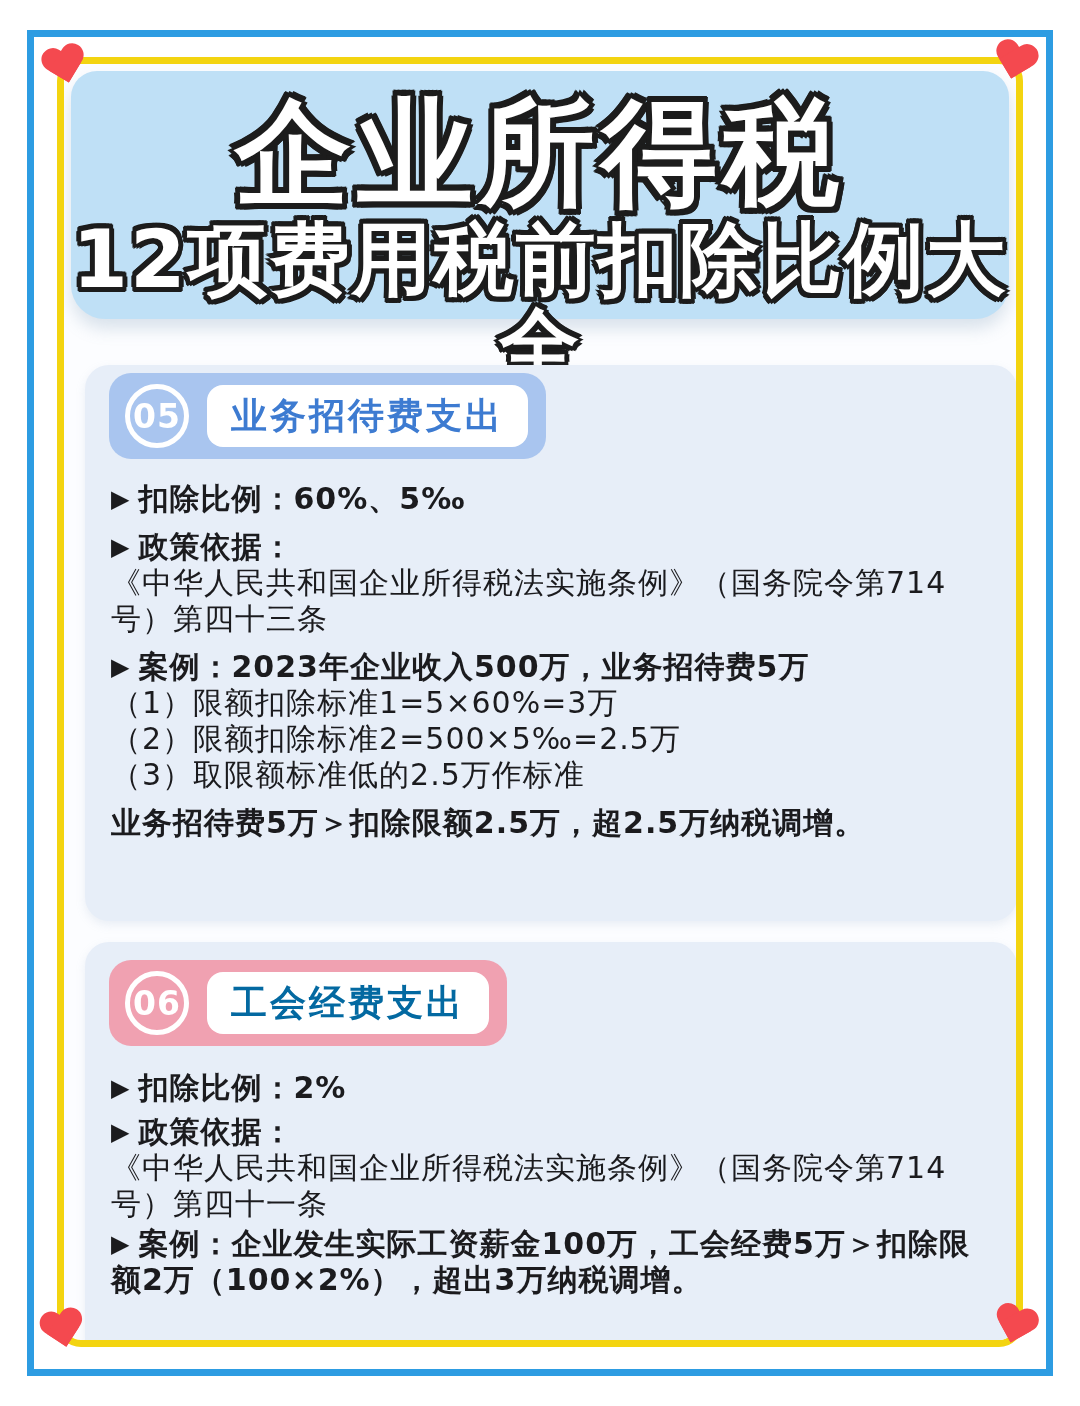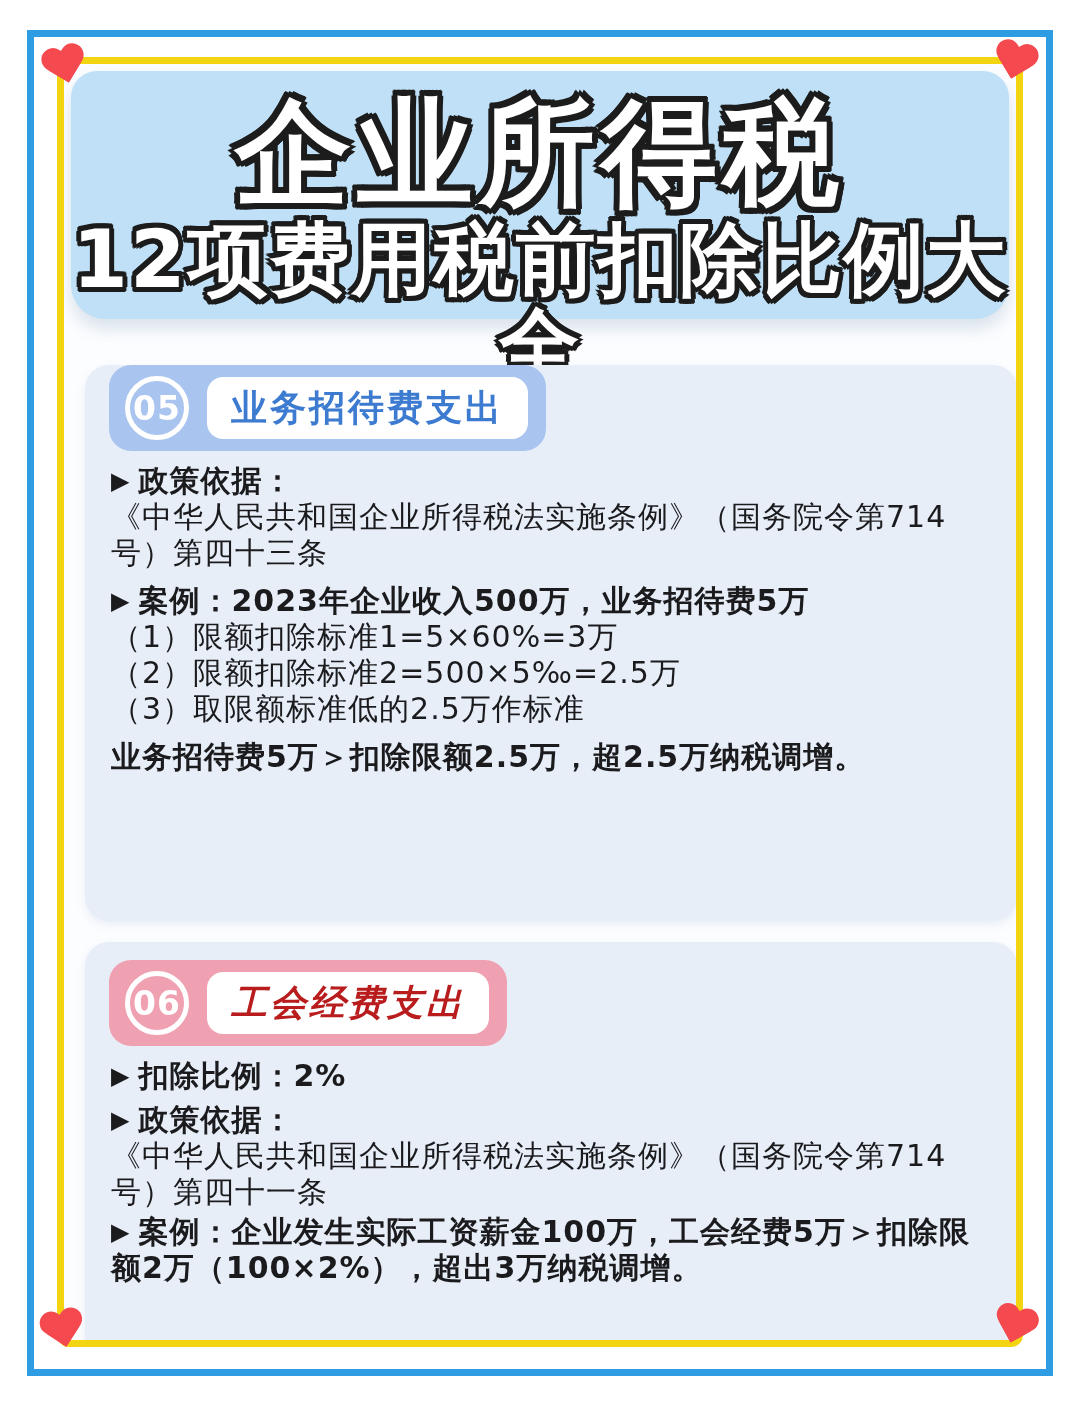--- a/index.html
+++ b/index.html
@@ -12,21 +12,21 @@
     overflow:hidden;
   }
   .blue-border {
     position:absolute; left:27px; top:30px; right:27px; bottom:30px;
     border:7px solid #2d9ce2;
     background:#ffffff;
   }
   .yellow-frame {
     position:absolute; left:57px; top:57px; right:57px; bottom:59px;
     border:7px solid #f3d410;
-    border-radius:12px;
+    border-radius:24px;
     background:#fcfdff;
     overflow:hidden;
     padding-left:12px;
   }
   .title-band {
     position:absolute; left:7px; top:7px; right:7px; height:248px;
     background:#bfe0f6;
     border-radius:26px 26px 34px 34px;
     box-shadow:0 10px 16px rgba(120,150,180,.25);
     text-align:center;
@@ -73,48 +73,48 @@
   }
   .card-05 { top:358px; height:556px; }
   .card-06 { top:935px; height:407px; border-radius:24px 24px 10px 10px; }
 
   .badge {
     display:inline-flex; align-items:center;
     border-radius:22px;
     padding:11px 18px 11px 16px;
     margin-left:24px;
   }
-  .badge-blue { background:#a9c5ef; margin-top:0; }
+  .badge-blue { background:#a9c5ef; margin-top:8px; }
   .badge-pink { background:#f0a1b1; margin-top:18px; }
   .badge-num {
     width:64px; height:64px; border-radius:50%;
     border:5px solid #ffffff;
     display:flex; align-items:center; justify-content:center;
     color:#ffffff; font-size:33px; font-weight:900; letter-spacing:1px;
   }
   .badge-pill {
     background:#ffffff; border-radius:16px;
     margin-left:18px; padding:6px 24px;
     font-size:36px; font-weight:900; letter-spacing:3px; line-height:50px;
   }
   .pill-blue { color:#3d7bd1; }
-  .pill-pink { color:#b91c1c;font-style:italic; }
+  .pill-pink { color:#0369a1; }
 
   .card-body { padding:0 24px 0 26px; font-size:30px; line-height:36px; letter-spacing:1px; }
   .row { font-weight:500; }
   .bullet { font-size:24px; margin-right:8px; vertical-align:2px; }
   .lbl { font-weight:900; }
   .ratio-row { font-weight:900; }
   .mt-grp { margin-top:12px; }
   .card-06 .card-body { line-height:36px; }
   .c5-ratio { margin-top:22px; }
   .c5-explain { margin-top:2px; }
   .c5-steps { }
   .c5-concl { margin-top:12px; }
-  .c6-ratio { margin-top:12px; }
+  .c6-ratio { margin-top:24px; }
   .c6-explain { margin-top:0px; }
   .c6-label { margin-top:8px; }
   .c6-case { margin-top:4px; font-weight:700; }
 </style>
 </head>
 <body>
 
 <div class="blue-border"></div>
 
 <div class="yellow-frame">
@@ -122,20 +122,21 @@
     <div class="title-line1">企业所得税</div>
     <div class="title-line2">12项费用税前扣除比例大全</div>
   </div>
 
   <div class="card card-05" style="left:21px; top:301px;">
     <div class="badge badge-blue">
       <div class="badge-num">05</div>
       <div class="badge-pill pill-blue">业务招待费支出</div>
     </div>
     <div class="card-body">
+      <div class="row ratio-row c5-ratio"><span class="bullet">▶</span><span class="lbl">扣除比例：</span><span>60%、5‰</span></div>
       <div class="row mt-grp"><span class="bullet">▶</span><span class="lbl">政策依据：</span></div>
       <div class="row">《中华人民共和国企业所得税法实施条例》（国务院令第714号）第四十三条</div>
       <div class="row mt-grp"><span class="bullet">▶</span><span class="lbl">案例：</span><span style="font-weight:600;">2023年企业收入500万，业务招待费5万</span></div>
       <div class="row c5-steps">（1）限额扣除标准1=5×60%=3万</div>
       <div class="row">（2）限额扣除标准2=500×5‰=2.5万</div>
       <div class="row">（3）取限额标准低的2.5万作标准</div>
       <div class="row c5-concl" style="font-weight:600;">业务招待费5万＞扣除限额2.5万，超2.5万纳税调增。</div>
     </div>
   </div>
 

